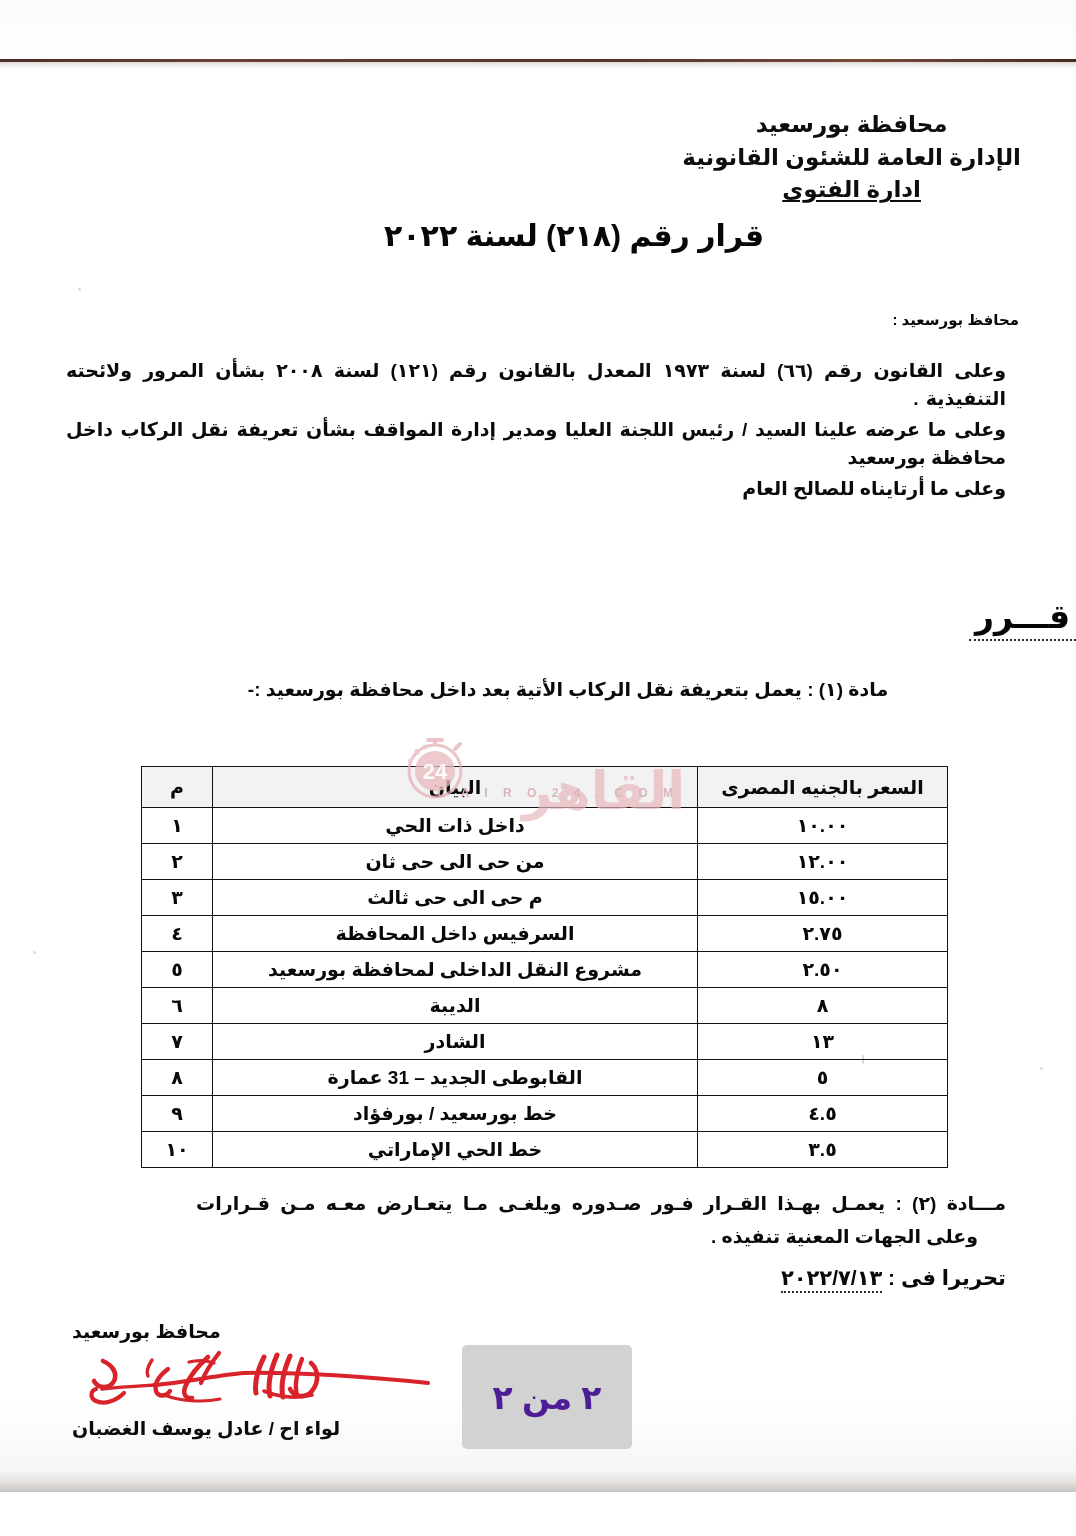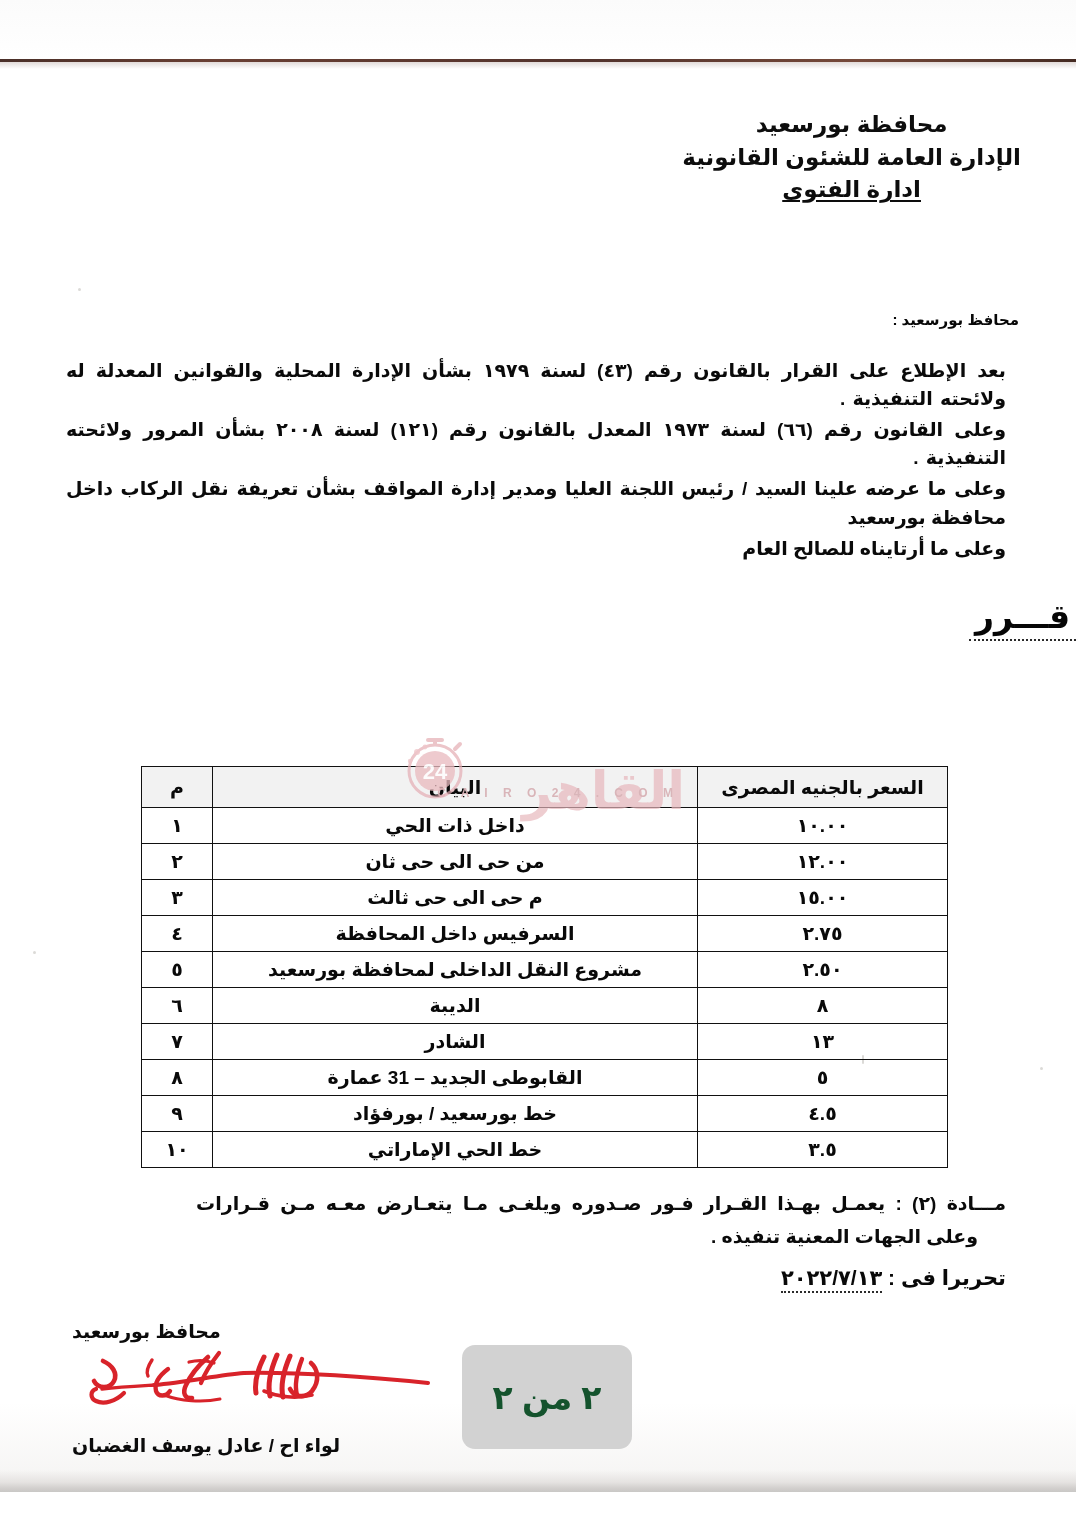--- a/index.html
+++ b/index.html
@@ -278,36 +278,36 @@
     position: absolute;
     left: -4px;
     top: -4px;
     width: 372px;
     height: 80px;
   }
   .sig-name {
     font-size: 19px;
     font-weight: bold;
     color: #0b0b0b;
-    margin-top: 19px;
+    margin-top: 2px;
   }
 
   
   .page-badge {
     position: absolute;
     left: 462px;
     top: 1345px;
     width: 170px;
     height: 104px;
     background: #d2d2d2;
-    border-radius: 13px;
+    border-radius: 5px;
     display: flex;
     align-items: center;
     justify-content: center;
-    color: #14532d;
+    color: #4c1d95;
     font-size: 33px;
     font-weight: bold;
     z-index: 5;
   }
 </style>
 </head>
 <body>
 
 <div id="page">
 
@@ -320,34 +320,35 @@
   <div class="speck" style="left:33px;top:951px;width:3px;height:3px;"></div>
   <div class="speck" style="left:862px;top:1055px;width:2px;height:9px;border-radius:1px;"></div>
   <div class="speck" style="left:1040px;top:1067px;width:3px;height:3px;"></div>
 
   <div class="letterhead">
     <span class="ln">محافظة بورسعيد</span>
     <span class="ln">الإدارة العامة للشئون القانونية</span>
     <span class="ln underlined">ادارة الفتوى</span>
   </div>
 
+  <div class="doc-title">قرار رقم (٢١٨) لسنة ٢٠٢٢</div>
 
   <div class="lead-heading">محافظ بورسعيد :</div>
 
   <div class="preamble">
-    <p class="p-wide">بعد الإطلاع على القرار بالقانون رقم (٤٣) لسنة ١٩٧٩ بشأن الإدارة المحلية والقوانين المعدلة له ولائحته التنفيذية .</p>
     <p class="p-wide">وعلى القانون رقم (٦٦) لسنة ١٩٧٣ المعدل بالقانون رقم (١٢١) لسنة ٢٠٠٨ بشأن المرور ولائحته التنفيذية .</p>
     <p>وعلى ما عرضه علينا السيد / رئيس اللجنة العليا ومدير إدارة المواقف بشأن تعريفة نقل الركاب داخل محافظة بورسعيد</p>
     <p style="text-align-last:right;">وعلى ما أرتايناه  للصالح العام</p>
   </div>
 
   <div class="qarrar-wrap">
     <span class="qarrar">قـــرر</span>
   </div>
 
+  <div class="article-1">مادة (١) : يعمل بتعريفة نقل الركاب الأتية بعد داخل محافظة بورسعيد :-</div>
 
   <div class="watermark">
     <div class="wm-text">القاهر</div>
     <div class="wm-sub">C A I R O 2 4 . C O M</div>
     <svg class="wm-badge" viewBox="0 0 76 76">
       <g fill="none" stroke="#e4aeb4" stroke-width="3" opacity="0.75">
         <circle cx="38" cy="43" r="26"></circle>
         <path d="M31 12 h14" stroke-width="4" stroke-linecap="round"></path>
         <path d="M38 12 v6" stroke-width="4"></path>
         <path d="M58 21 l5 -5" stroke-width="4" stroke-linecap="round"></path>

